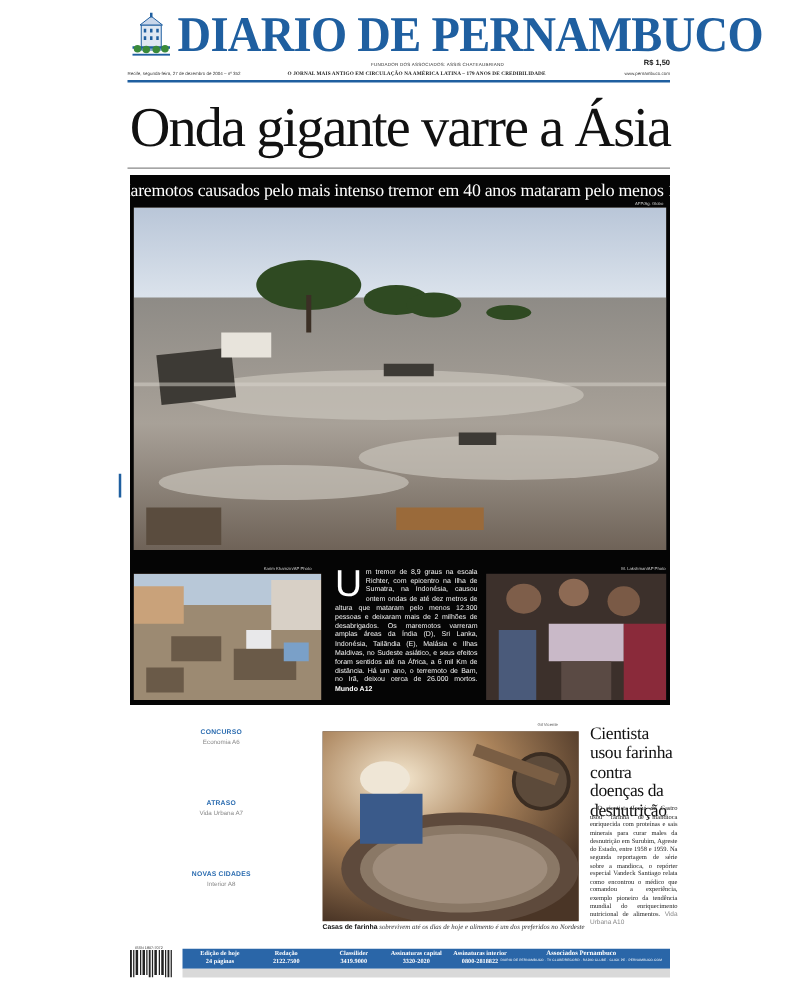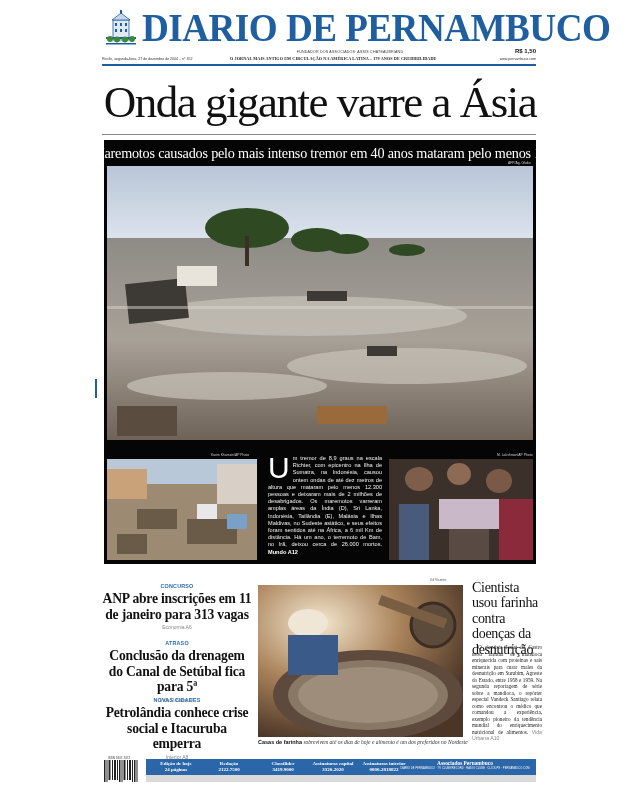--- a/index.html
+++ b/index.html
@@ -173,31 +173,28 @@
     <ellipse cx="110" cy="22" rx="13" ry="12" fill="#7a5a46"></ellipse>
     <rect x="50" y="40" width="60" height="30" fill="#c9b9c8"></rect>
     <rect x="10" y="45" width="30" height="56" fill="#4a5a7a"></rect>
     <rect x="110" y="40" width="34" height="61" fill="#8a2a3a"></rect>
     <rect x="60" y="70" width="40" height="31" fill="#5a4a44"></rect>
   </svg>
 </div>
 
 <div class="abs teaser" style="top:583px;">
   <div class="kicker">CONCURSO</div>
-  <div class="teaser-title">ANP abre inscrições em 11 de janeiro para 313 vagas</div>
   <div class="teaser-ref">Economia A6</div>
 </div>
 <div class="abs teaser" style="top:640px;">
   <div class="kicker">ATRASO</div>
-  <div class="teaser-title">Conclusão da drenagem do Canal de Setúbal fica para 5ª</div>
   <div class="teaser-ref">Vida Urbana A7</div>
 </div>
 <div class="abs teaser" style="top:697px;">
   <div class="kicker">NOVAS CIDADES</div>
-  <div class="teaser-title">Petrolândia conhece crise social e Itacuruba emperra</div>
   <div class="teaser-ref">Interior A8</div>
 </div>
 
 <div class="abs credit-small center-credit" style="color:#555;">Gil Vicente</div>
 <div class="abs center-photo">
   <svg width="205" height="152" viewBox="0 0 205 152" preserveAspectRatio="none">
     <defs>
       <radialGradient id="warm" cx="0.3" cy="0.25" r="0.8">
         <stop offset="0" stop-color="#f4e7cf"></stop>
           <stop offset="0.5" stop-color="#a9825a"></stop>

